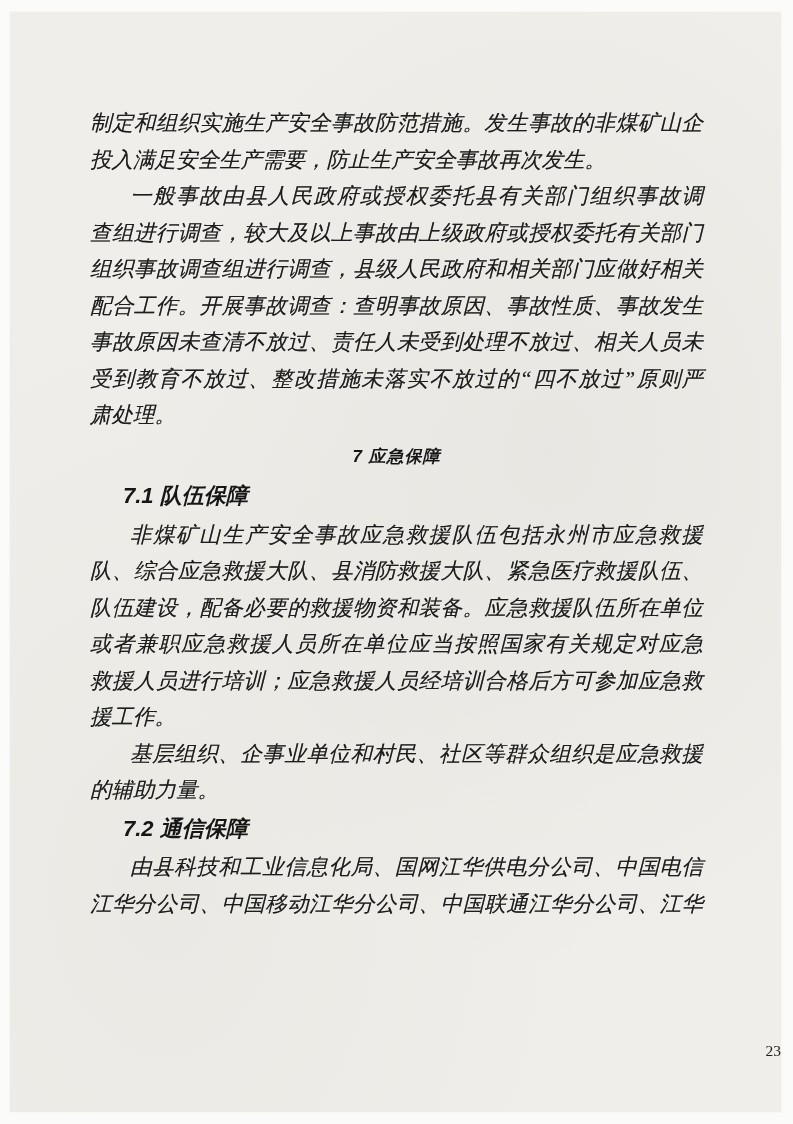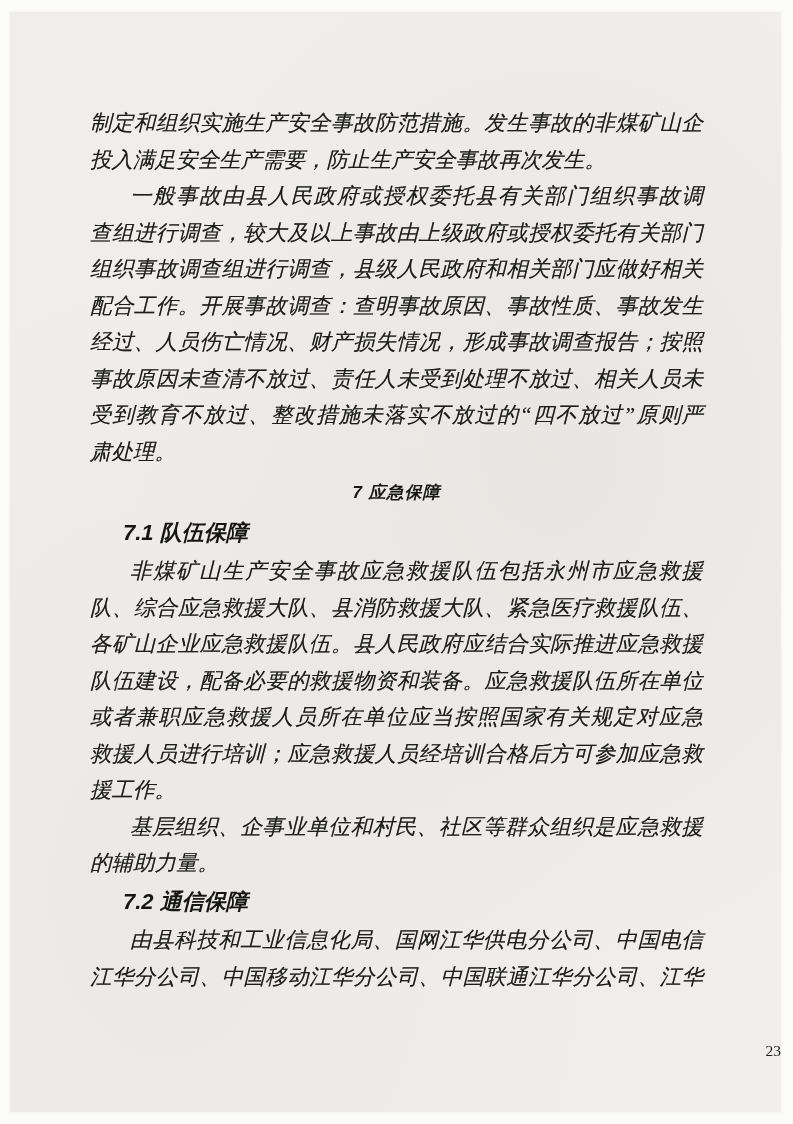--- a/index.html
+++ b/index.html
@@ -85,29 +85,27 @@
 <body>
 
 <div class="scan-page">
   <div class="content">
     <div class="line full">制定和组织实施生产安全事故防范措施。发生事故的非煤矿山企</div>
     <div class="line end">投入满足安全生产需要，防止生产安全事故再次发生。</div>
     <div class="line full indent">一般事故由县人民政府或授权委托县有关部门组织事故调</div>
     <div class="line full">查组进行调查，较大及以上事故由上级政府或授权委托有关部门</div>
     <div class="line full">组织事故调查组进行调查，县级人民政府和相关部门应做好相关</div>
     <div class="line full">配合工作。开展事故调查：查明事故原因、事故性质、事故发生</div>
-    <div class="line full">经过、人员伤亡情况、财产损失情况，形成事故调查报告；按照</div>
     <div class="line full">事故原因未查清不放过、责任人未受到处理不放过、相关人员未</div>
     <div class="line full">受到教育不放过、整改措施未落实不放过的“四不放过”原则严</div>
     <div class="line end">肃处理。</div>
     <div class="h-center">7 应急保障</div>
     <div class="h-sub">7.1 队伍保障</div>
     <div class="line full indent">非煤矿山生产安全事故应急救援队伍包括永州市应急救援</div>
     <div class="line full">队、综合应急救援大队、县消防救援大队、紧急医疗救援队伍、</div>
-    <div class="line full">各矿山企业应急救援队伍。县人民政府应结合实际推进应急救援</div>
     <div class="line full">队伍建设，配备必要的救援物资和装备。应急救援队伍所在单位</div>
     <div class="line full">或者兼职应急救援人员所在单位应当按照国家有关规定对应急</div>
     <div class="line full">救援人员进行培训；应急救援人员经培训合格后方可参加应急救</div>
     <div class="line end">援工作。</div>
     <div class="line full indent">基层组织、企事业单位和村民、社区等群众组织是应急救援</div>
     <div class="line end">的辅助力量。</div>
     <div class="h-sub">7.2 通信保障</div>
     <div class="line full indent">由县科技和工业信息化局、国网江华供电分公司、中国电信</div>
     <div class="line full">江华分公司、中国移动江华分公司、中国联通江华分公司、江华</div>
   </div>

